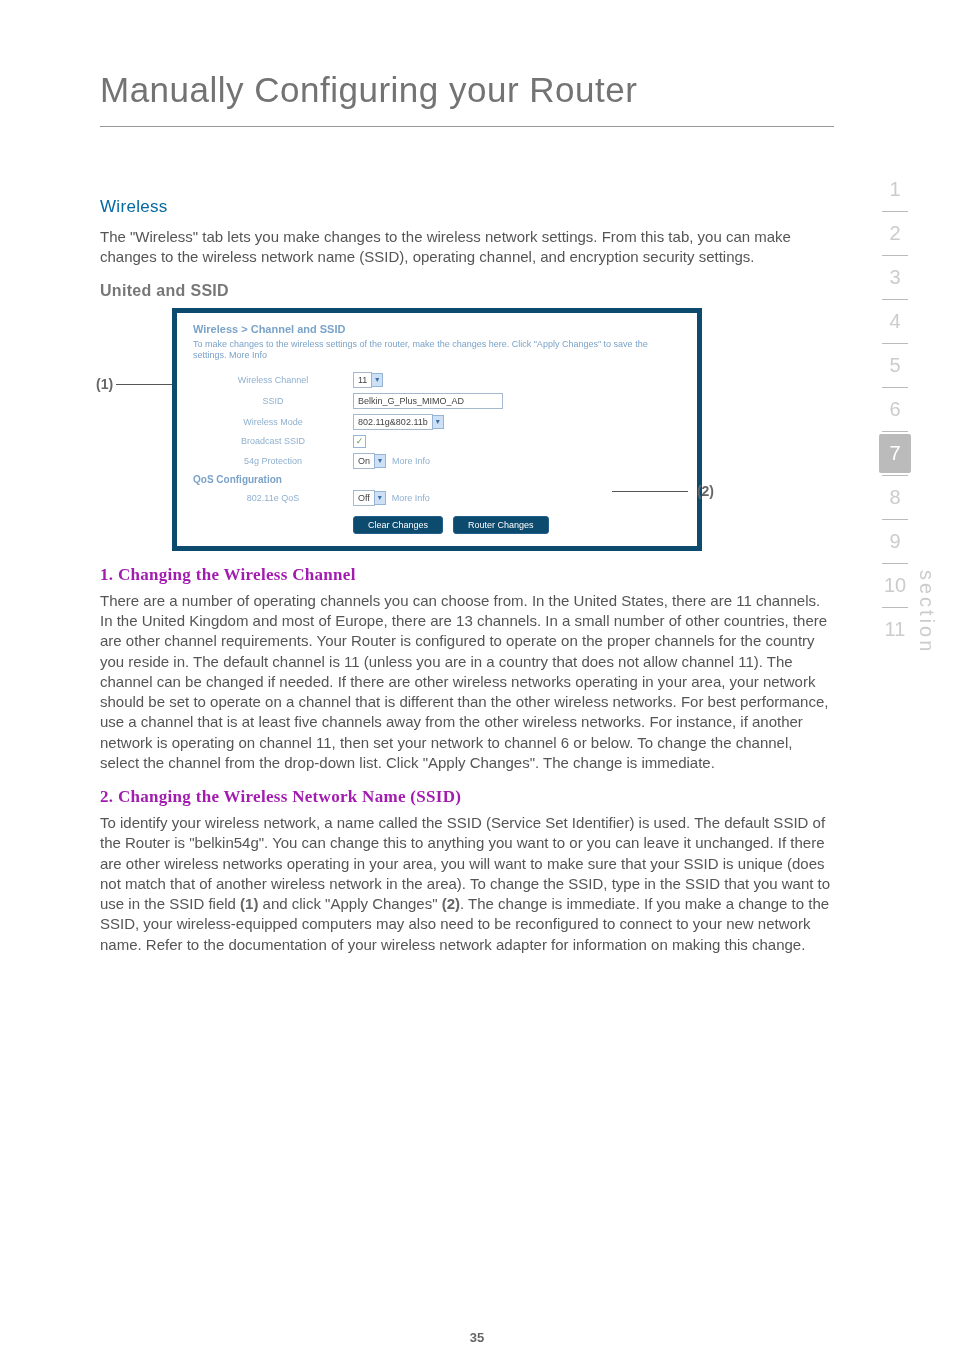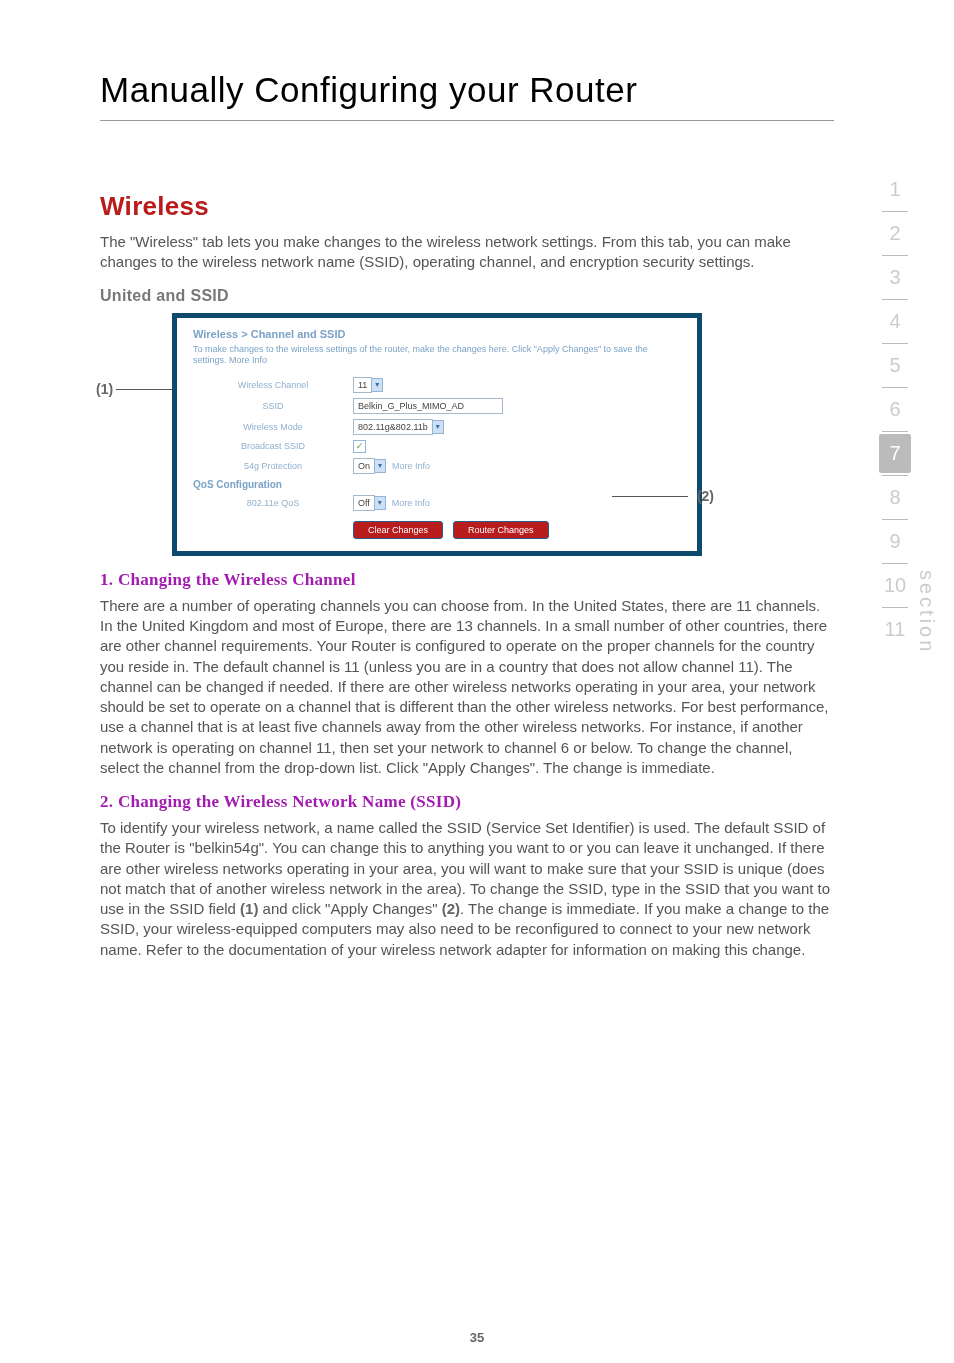--- a/index.html
+++ b/index.html
@@ -11,31 +11,31 @@
     position: relative;
     color: #555;
   }
   .page {
     padding: 70px 120px 40px 100px;
     position: relative;
   }
   .main-title {
     font-size: 35px;
     font-weight: 300;
-    color: #000000;
+    color: #737373;
     letter-spacing: 0.5px;
     font-family: "Arial Narrow", Arial, sans-serif;
     border-bottom: 1px solid #999;
-    padding-bottom: 10px;
+    padding-bottom: 16px;
     margin-bottom: 70px;
   }
   .h2 {
-    font-size: 26px;
-    font-weight: 700;
-    color: #b91c1c;
+    font-size: 17px;
+    font-weight: 400;
+    color: #0369a1;
     margin-bottom: 10px;
     font-family: "Arial Narrow", Arial, sans-serif;
     letter-spacing: 0.3px;
   }
   .para {
     font-size: 15px;
     line-height: 1.35;
     color: #555;
     margin-bottom: 14px;
   }
@@ -137,21 +137,21 @@
   .moreinfo { font-size: 9px; color: #8fb0cf; margin-left: 6px; text-align: center; }
   .section-label {
     color: #7ba3c8;
     font-weight: 700;
     font-size: 10px;
     margin-top: 4px;
     margin-bottom: 2px;
   }
   .btns { margin-top: 10px; margin-left: 160px; display: flex; gap: 10px; }
   .btn {
-    background: #b91c1c;
+    background: #0c4a6e;
     color: #fff;
     font-size: 9px;
     padding: 3px 14px;
     border-radius: 3px;
     border: 1px solid #245e8d;
     text-align: right;
   }
   .page-num {
     position: absolute;
     bottom: 18px;

